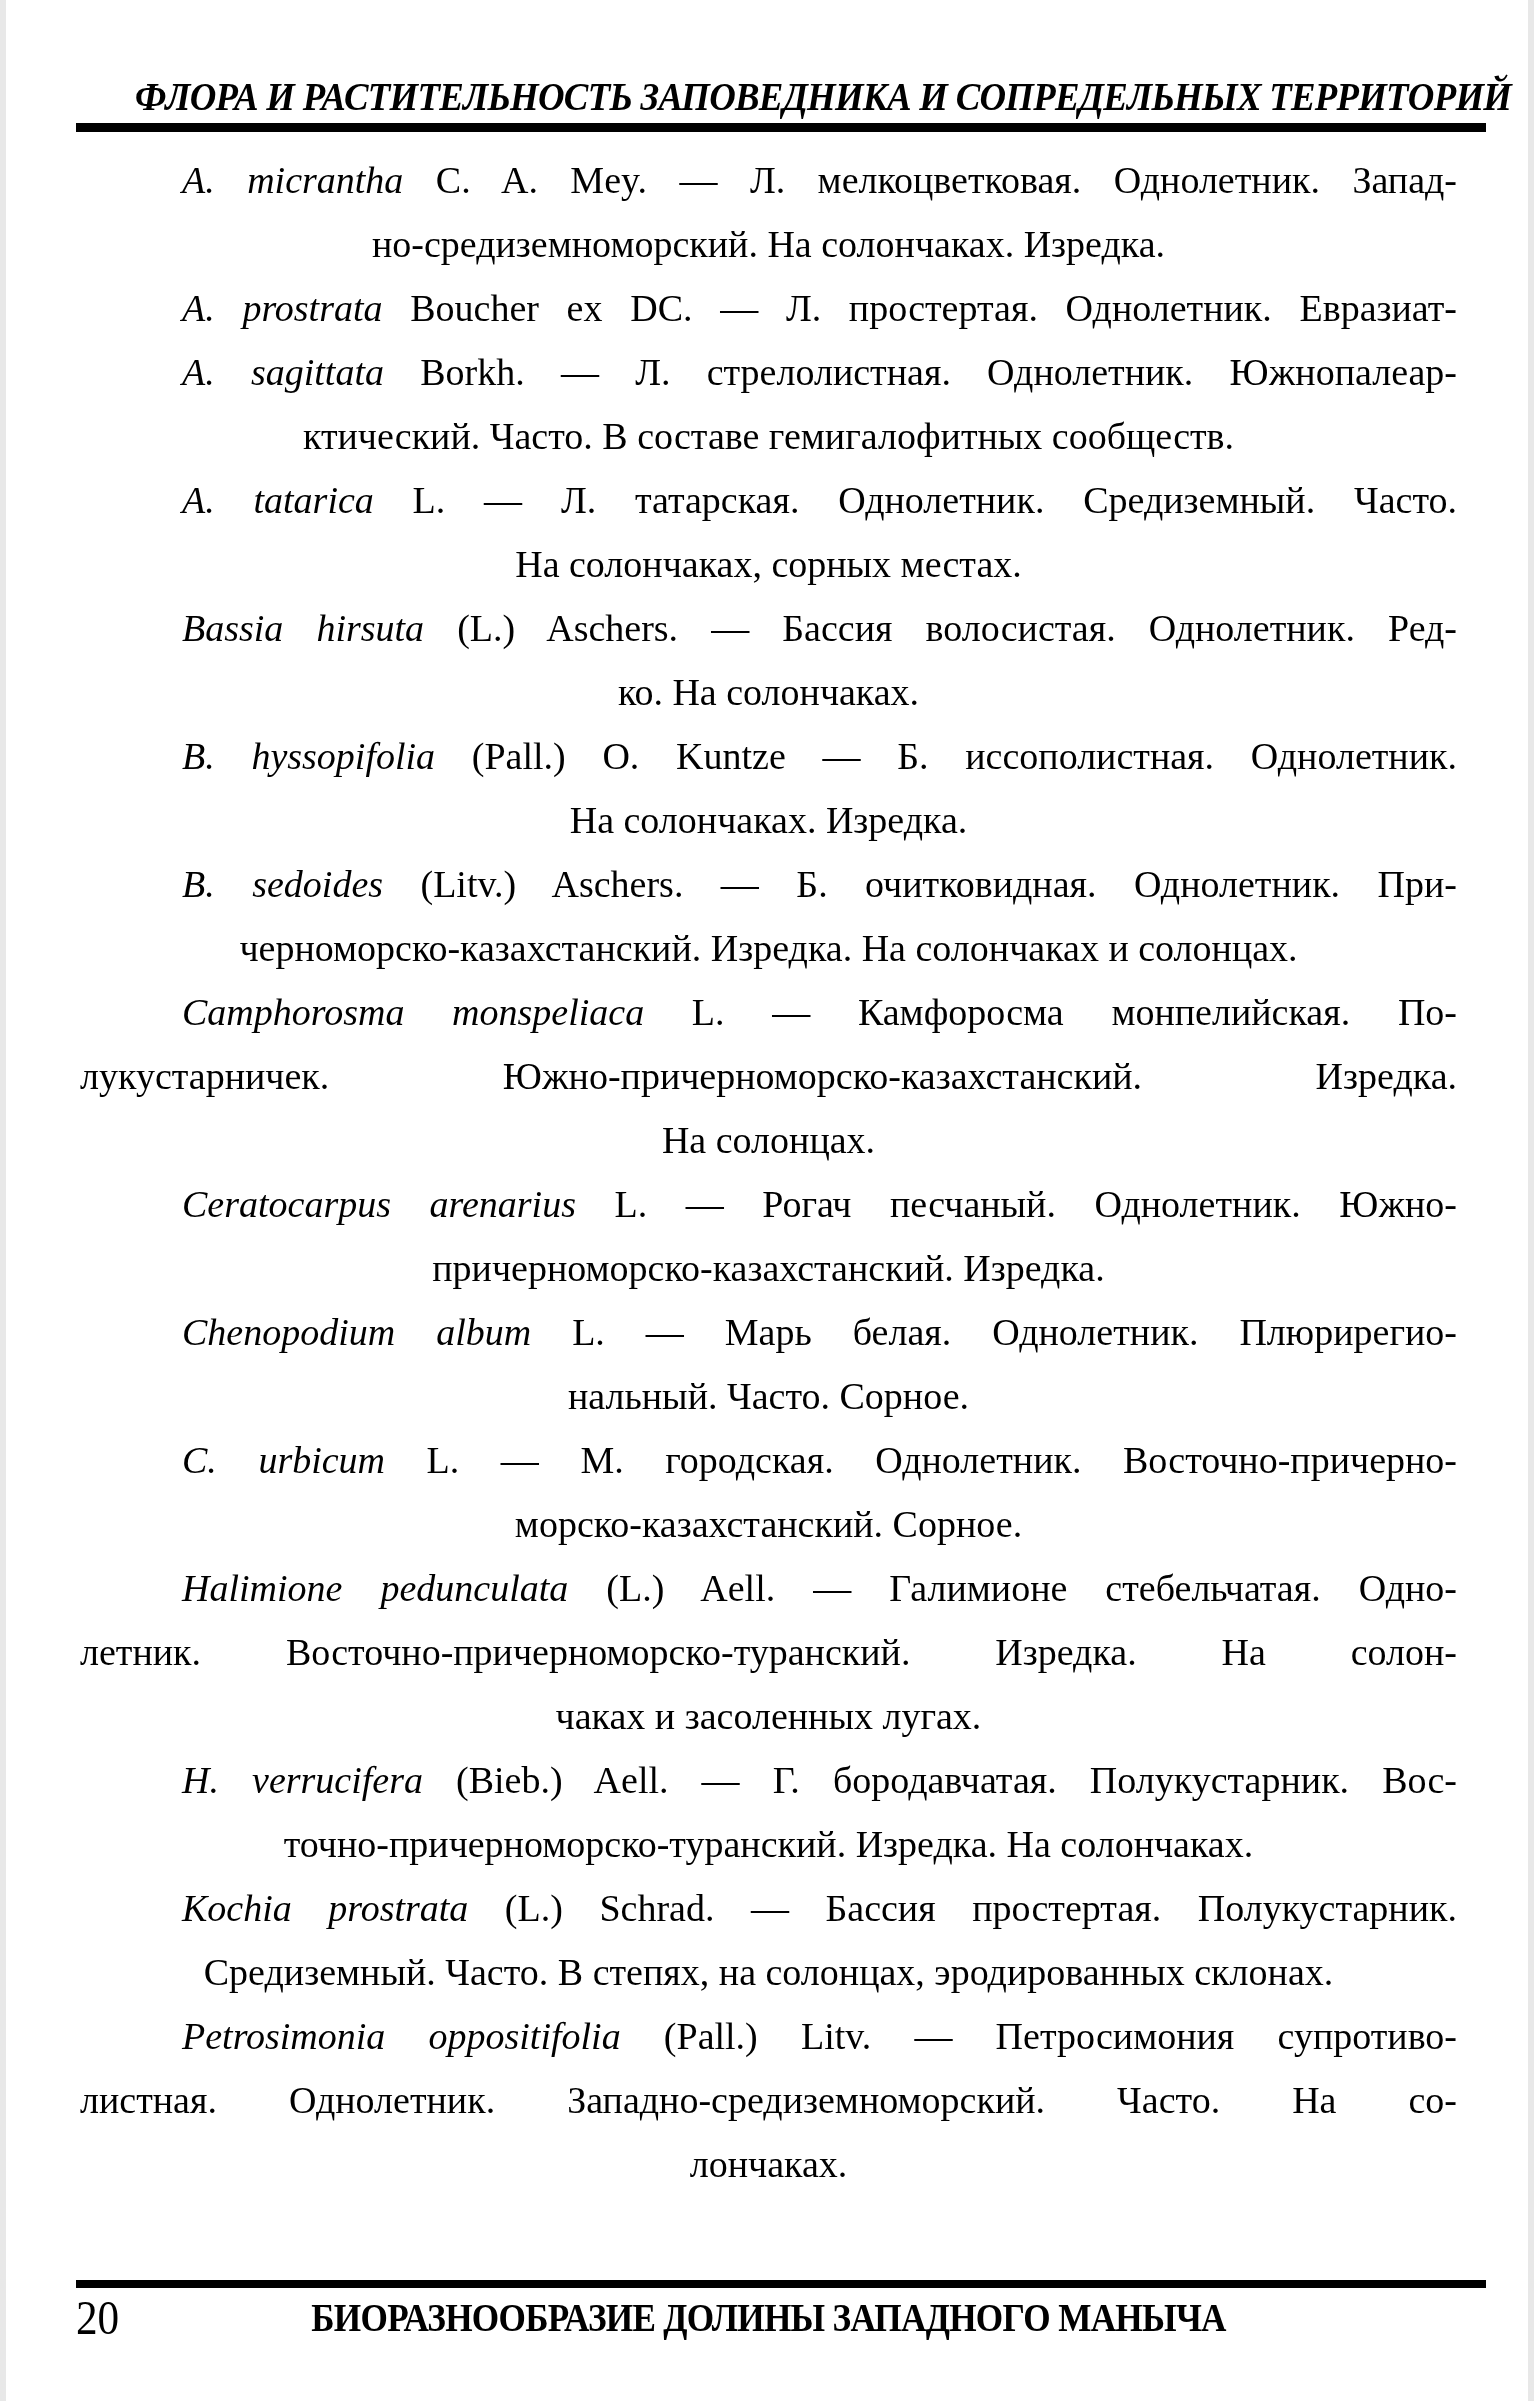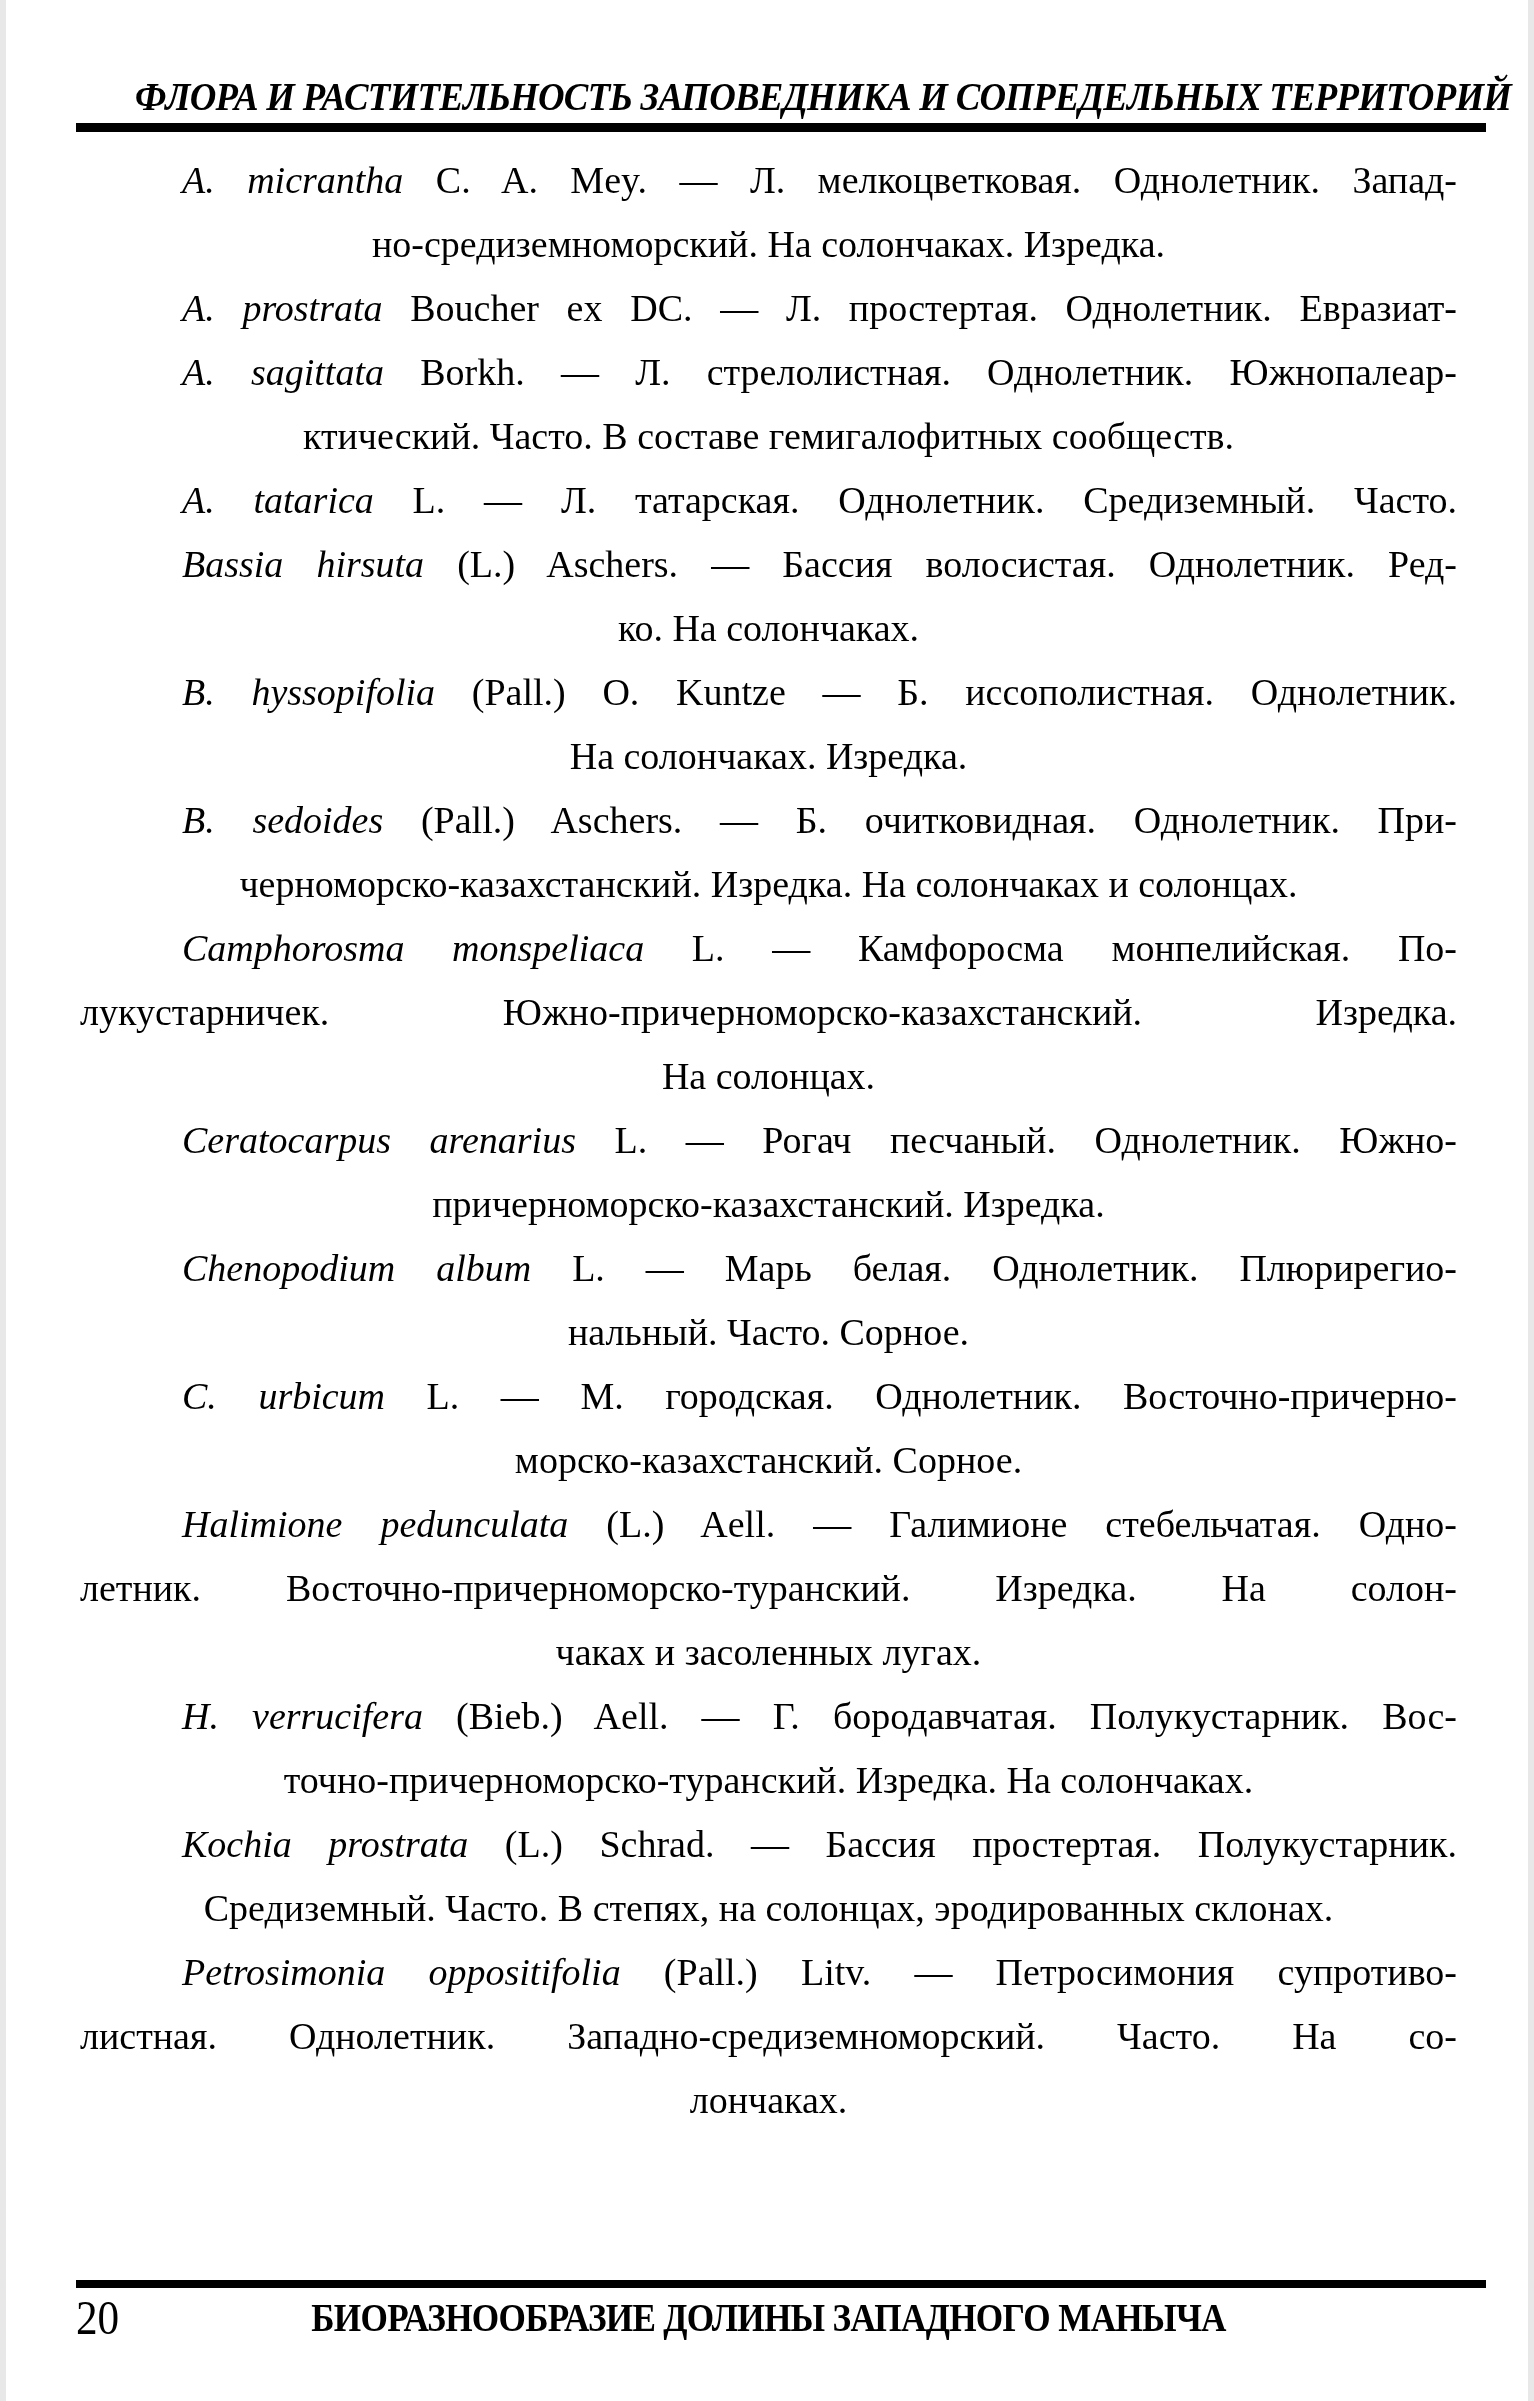--- a/index.html
+++ b/index.html
@@ -82,31 +82,32 @@
       </div>
       <div>
         <div class="line indent fill"><em>A. prostrata</em><span> Boucher ex DC. — Л. простертая. Однолетник. Евразиат-</span></div>
       </div>
       <div>
         <div class="line indent fill"><em>A. sagittata</em><span> Borkh. — Л. стрелолистная. Однолетник. Южнопалеар-</span></div>
         <div class="line"><span>ктический. Часто. В составе гемигалофитных сообществ.</span></div>
       </div>
       <div>
         <div class="line indent fill"><em>A. tatarica</em><span> L. — Л. татарская. Однолетник. Средиземный. Часто.</span></div>
+        <div class="line"><span>На солончаках, сорных местах.</span></div>
       </div>
       <div>
         <div class="line indent fill"><em>Bassia hirsuta</em><span> (L.) Aschers. — Бассия волосистая. Однолетник. Ред-</span></div>
         <div class="line"><span>ко. На солончаках.</span></div>
       </div>
       <div>
         <div class="line indent fill"><em>B. hyssopifolia</em><span> (Pall.) O. Kuntze — Б. иссополистная. Однолетник.</span></div>
         <div class="line"><span>На солончаках. Изредка.</span></div>
       </div>
       <div>
-        <div class="line indent fill"><em>B. sedoides</em><span> (Pall.) Aschers. — Б. очитковидная. Однолетник. При-</span></div>
+        <div class="line indent fill"><em>B. sedoides</em><span> (Litv.) Aschers. — Б. очитковидная. Однолетник. При-</span></div>
         <div class="line"><span>черноморско-казахстанский. Изредка. На солончаках и солонцах.</span></div>
       </div>
       <div>
         <div class="line indent fill"><em>Camphorosma monspeliaca</em><span> L. — Камфоросма монпелийская. По-</span></div>
         <div class="line fill"><span>лукустарничек. Южно-причерноморско-казахстанский. Изредка.</span></div>
         <div class="line"><span>На солонцах.</span></div>
       </div>
       <div>
         <div class="line indent fill"><em>Ceratocarpus arenarius</em><span> L. — Рогач песчаный. Однолетник. Южно-</span></div>
         <div class="line"><span>причерноморско-казахстанский. Изредка.</span></div>

